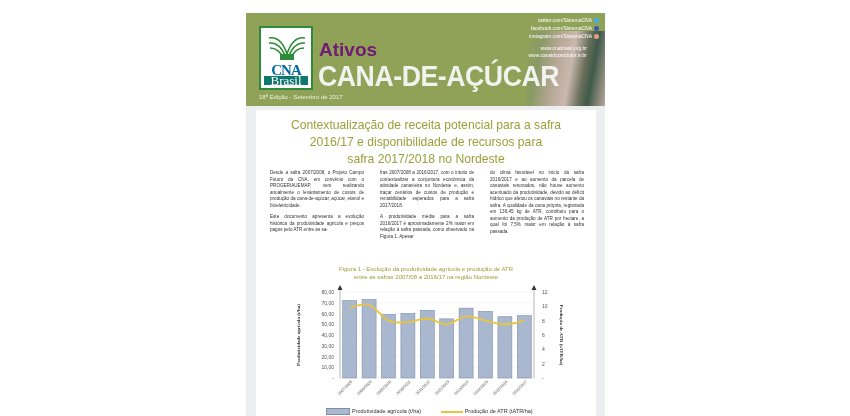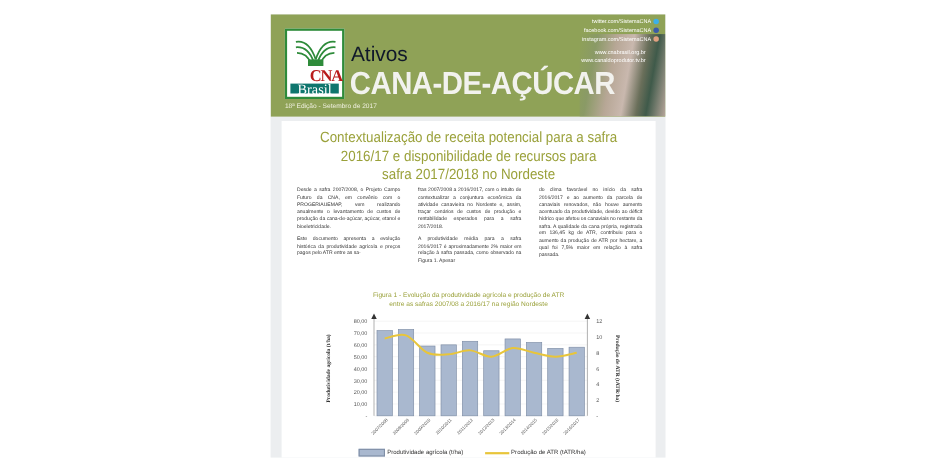--- a/index.html
+++ b/index.html
@@ -3,23 +3,23 @@
 <meta charset="utf-8">
 <style>
   html, body { margin:0; padding:0; background:#ffffff; }
   body { width:850px; height:416px; position:relative; overflow:hidden; font-family:"Liberation Sans", sans-serif; }
   .page { position:absolute; left:246px; top:13px; width:359px; height:403px; background:#eceef0; overflow:hidden; }
   .banner { position:absolute; left:0; top:0; width:359px; height:93px; background:#8fa257; overflow:hidden; }
   .banner-photo { position:absolute; right:0; top:18px; width:78px; height:75px;
     background:linear-gradient(100deg, #8fa257 0%, #8a9a66 18%, #b7a796 38%, #c9b8ae 55%, #6a6f5a 70%, #3f5a4a 80%, #b9a79c 100%); }
   .logo { position:absolute; left:13px; top:13px; width:54px; height:64px; background:#ffffff; border:2px solid #2e8b3a; box-sizing:border-box; }
   .logo-arc { position:absolute; left:6px; top:4px; width:40px; height:30px; }
-  .logo-cna { position:absolute; left:0; top:34px; width:100%; text-align:right; font-family:"Liberation Serif", serif; font-weight:bold; font-size:15px; color:#b91c1c; letter-spacing:-1px; }
+  .logo-cna { position:absolute; left:0; top:34px; width:100%; text-align:center; font-family:"Liberation Serif", serif; font-weight:bold; font-size:15px; color:#0369a1; letter-spacing:-1px; }
   .logo-brasil { position:absolute; left:3px; bottom:3px; right:3px; height:9px; background:#0f766e; color:#fff; font-family:"Liberation Serif", serif; font-size:13px; text-align:center; line-height:9px; }
-  .ativos { position:absolute; left:73px; top:26px; color:#0f172a; font-size:19px; font-weight:normal; }
+  .ativos { position:absolute; left:73px; top:26px; color:#701a75; font-size:19px; font-weight:bold; }
   .cana { position:absolute; left:72px; top:47px; color:#f2f2ee; font-size:29px; font-weight:bold; letter-spacing:-0.5px; transform:scaleX(0.92); transform-origin:left; }
   .edicao { position:absolute; left:13px; top:81px; color:#f0f0e0; font-size:6px; }
   .social { position:absolute; right:6px; top:3px; text-align:right; color:#ffffff; font-size:5px; line-height:8px; }
   .social .dot { display:inline-block; width:5px; height:5px; border-radius:50%; margin-left:2px; vertical-align:middle; }
   .sites { position:absolute; right:18px; top:32px; text-align:right; color:#ffffff; font-size:5px; line-height:7px; }
   .sheet { position:absolute; left:10px; top:97px; width:340px; height:398px; background:#ffffff; }
   .headline { position:absolute; left:0; top:6px; width:340px; text-align:center; color:#9aa13a; font-size:13.5px; line-height:17px; transform:scaleX(0.9); }
   .cols { position:absolute; left:14px; top:60px; width:320px; }
   .col { position:absolute; top:0; width:94px; font-size:4.6px; line-height:6.5px; color:#333; text-align:justify; }
   .col p { margin:0 0 5px 0; }

